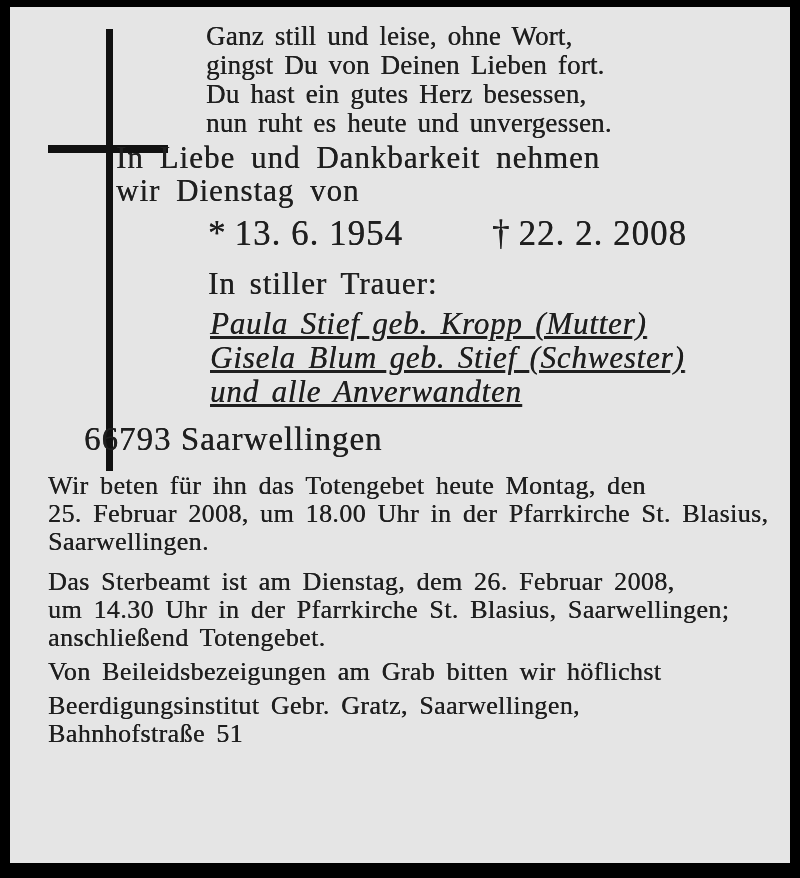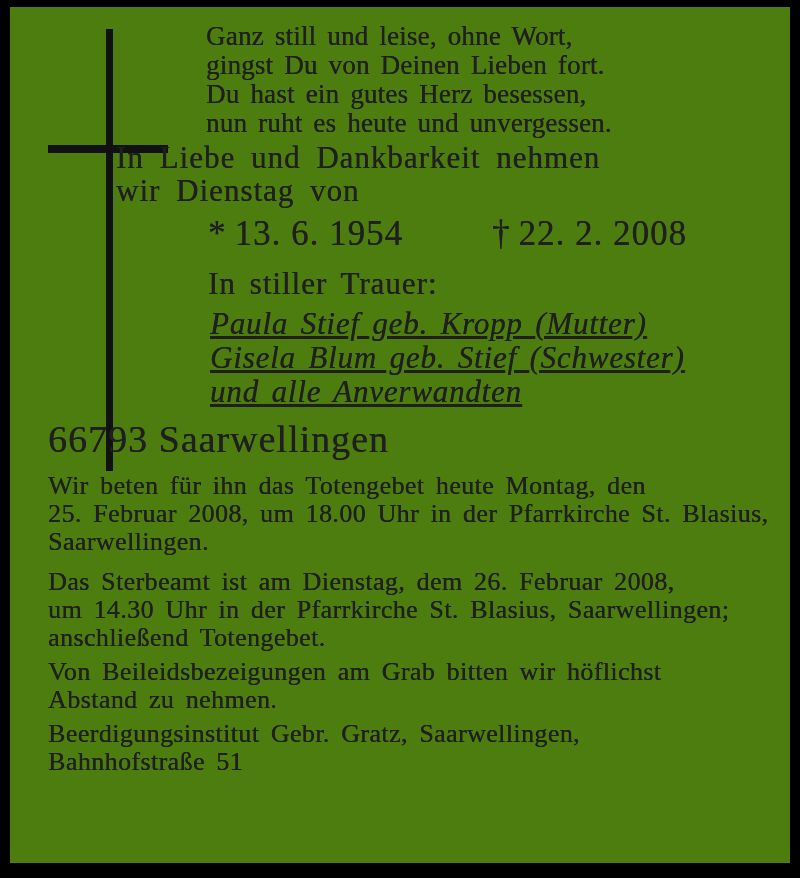--- a/index.html
+++ b/index.html
@@ -16,21 +16,21 @@
     font-family: "Liberation Serif", "DejaVu Serif", serif;
     color: #1f1f1f;
   }
   
   .sheet {
     position: absolute;
     left: 10px;
     top: 7px;
     width: 780px;
     height: 856px;
-    background: #4d7c0f;
+    background: #e5e5e5;
   }
   
   .cross {
     position: absolute;
     left: 0;
     top: 0;
     width: 0;
     height: 0;
   }
   .cross .bar-v {
@@ -104,23 +104,24 @@
     margin-top: 6px;
     font-size: 31px;
     line-height: 34px;
     font-style: italic;
     word-spacing: 4px;
     letter-spacing: 0.8px;
     text-decoration: underline;
   }
   .city {
     margin-top: 13px;
-    font-size: 38px;
+    font-size: 33px;
     line-height: 34px;
     letter-spacing: 1px;
+    margin-left: 36px;
   }
   .para {
     font-size: 26px;
     line-height: 28px;
     word-spacing: 4.5px;
     letter-spacing: 0.4px;
   }
   .para.p1 { margin-top: 16px; font-family: Liberation Serif, serif; }
   .para.p2 { margin-top: 12px; }
   .para.p3 { margin-top: 6px; }
@@ -172,21 +173,20 @@
     </div>
 
     <div class="para p2">
       <div class="line">Das Sterbeamt ist am Dienstag, dem 26. Februar 2008,</div>
       <div class="line">um 14.30 Uhr in der Pfarrkirche St. Blasius, Saarwellingen;</div>
       <div class="line">anschließend Totengebet.</div>
     </div>
 
     <div class="para p3">
       <div class="line">Von Beileidsbezeigungen am Grab bitten wir höflichst</div>
-      <div class="line">Abstand zu nehmen.</div>
     </div>
 
     <div class="para p4">
       <div class="line">Beerdigungsinstitut Gebr. Gratz, Saarwellingen,</div>
       <div class="line">Bahnhofstraße 51</div>
     </div>
 
   </div>
 </div>
 

